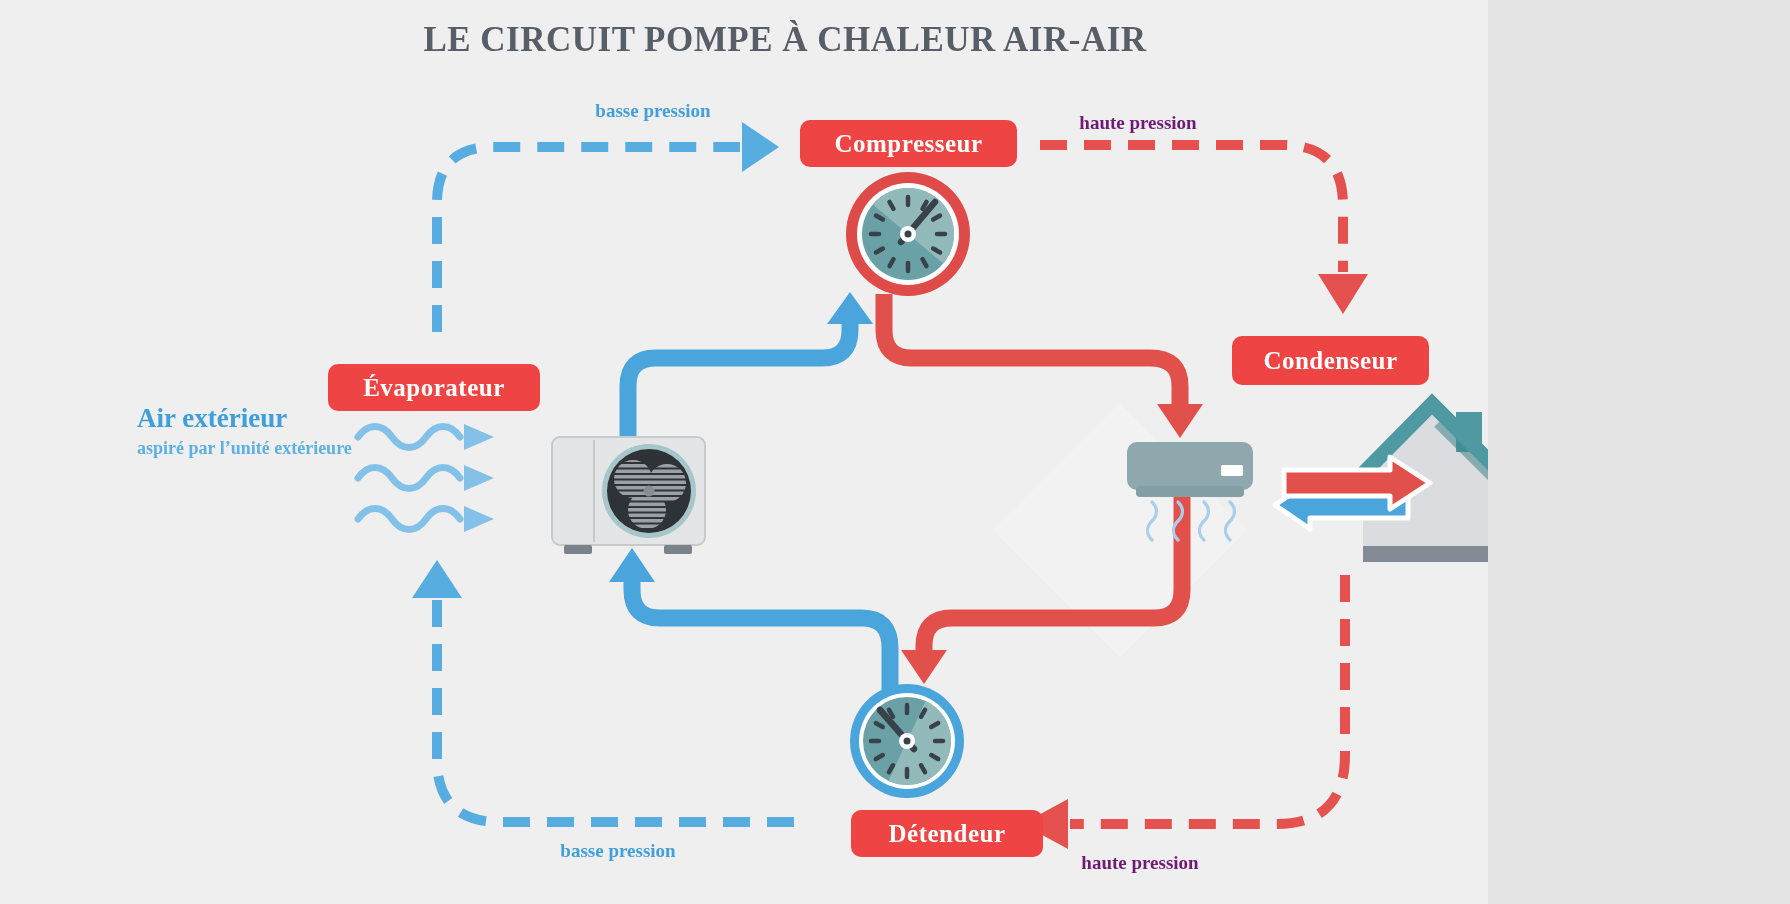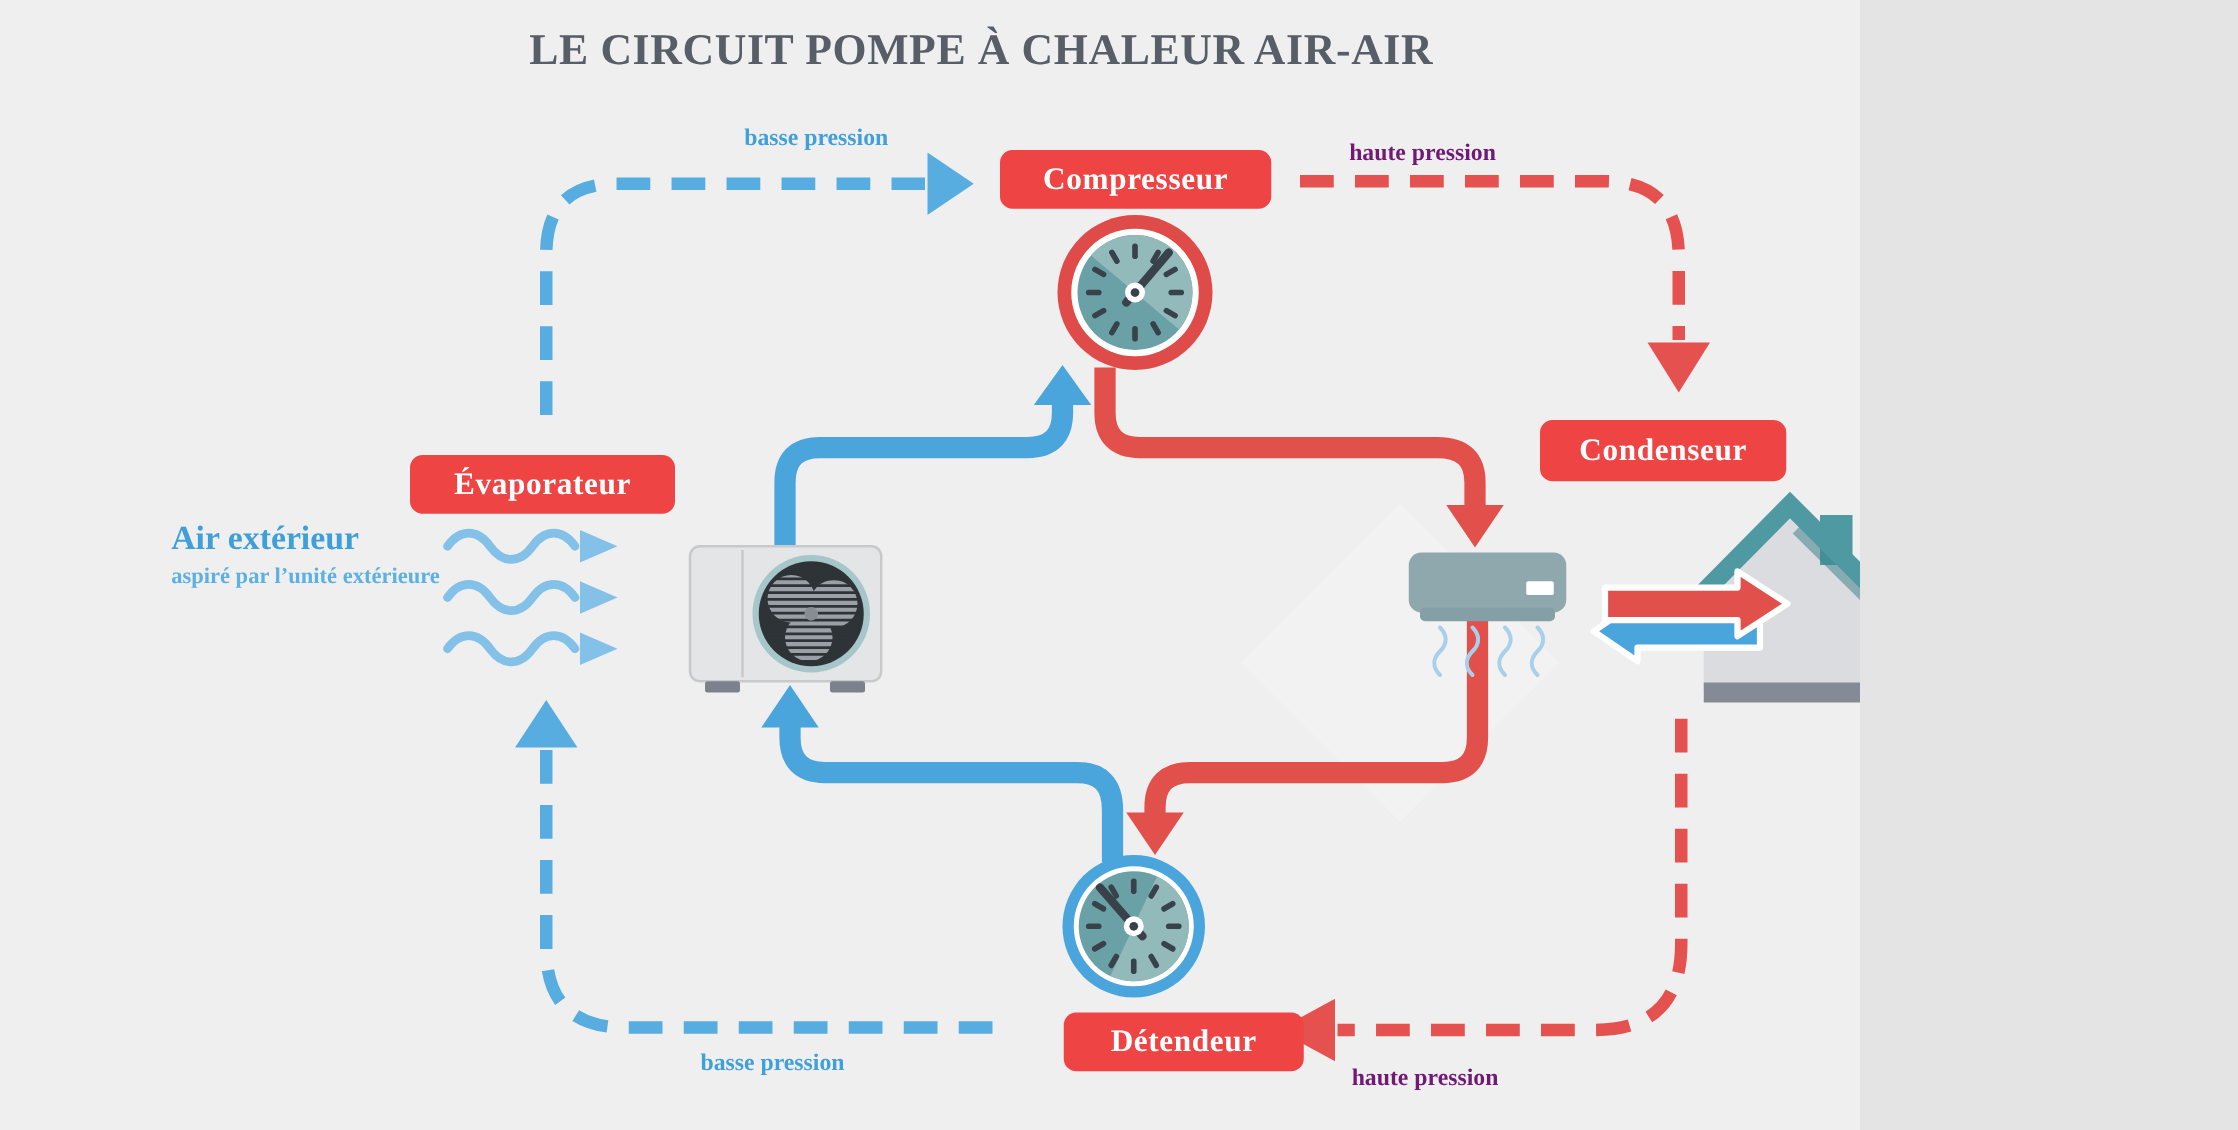--- a/index.html
+++ b/index.html
@@ -16,21 +16,21 @@
   .tag-condenser{left:1232px;top:336px;width:197px;height:49px;}
   .tag-detendeur{left:851px;top:810px;width:192px;height:47px;}
   .ptext{position:absolute;font-weight:bold;font-size:19px;width:200px;text-align:center;}
   .blue{color:#419fd9;}
   .red{color:#701a75;margin-top:12px;}
   .lp-top{left:553px;top:100px;}
   .hp-top{left:1038px;top:100px;}
   .lp-bottom{left:518px;top:840px;}
   .hp-bottom{left:1040px;top:840px;}
   .note{position:absolute;}
-  .note-air{left:137px;top:416px;width:225px;}
+  .note-air{left:137px;top:404px;width:225px;}
   .note-heat{left:1390px;top:562px;width:275px;}
   .note-title{font-size:27px;font-weight:bold;line-height:1.1;}
   .note-sub{font-size:18px;font-weight:bold;line-height:1.15;margin-top:4px;}
   .air-title{color:#3f9fd9;}
   .air-sub{color:#5cb0e2;}
   .heat-title{color:#da4e4b;}
   .heat-sub{color:#df5551;}
 </style>
 </head>
 <body>

